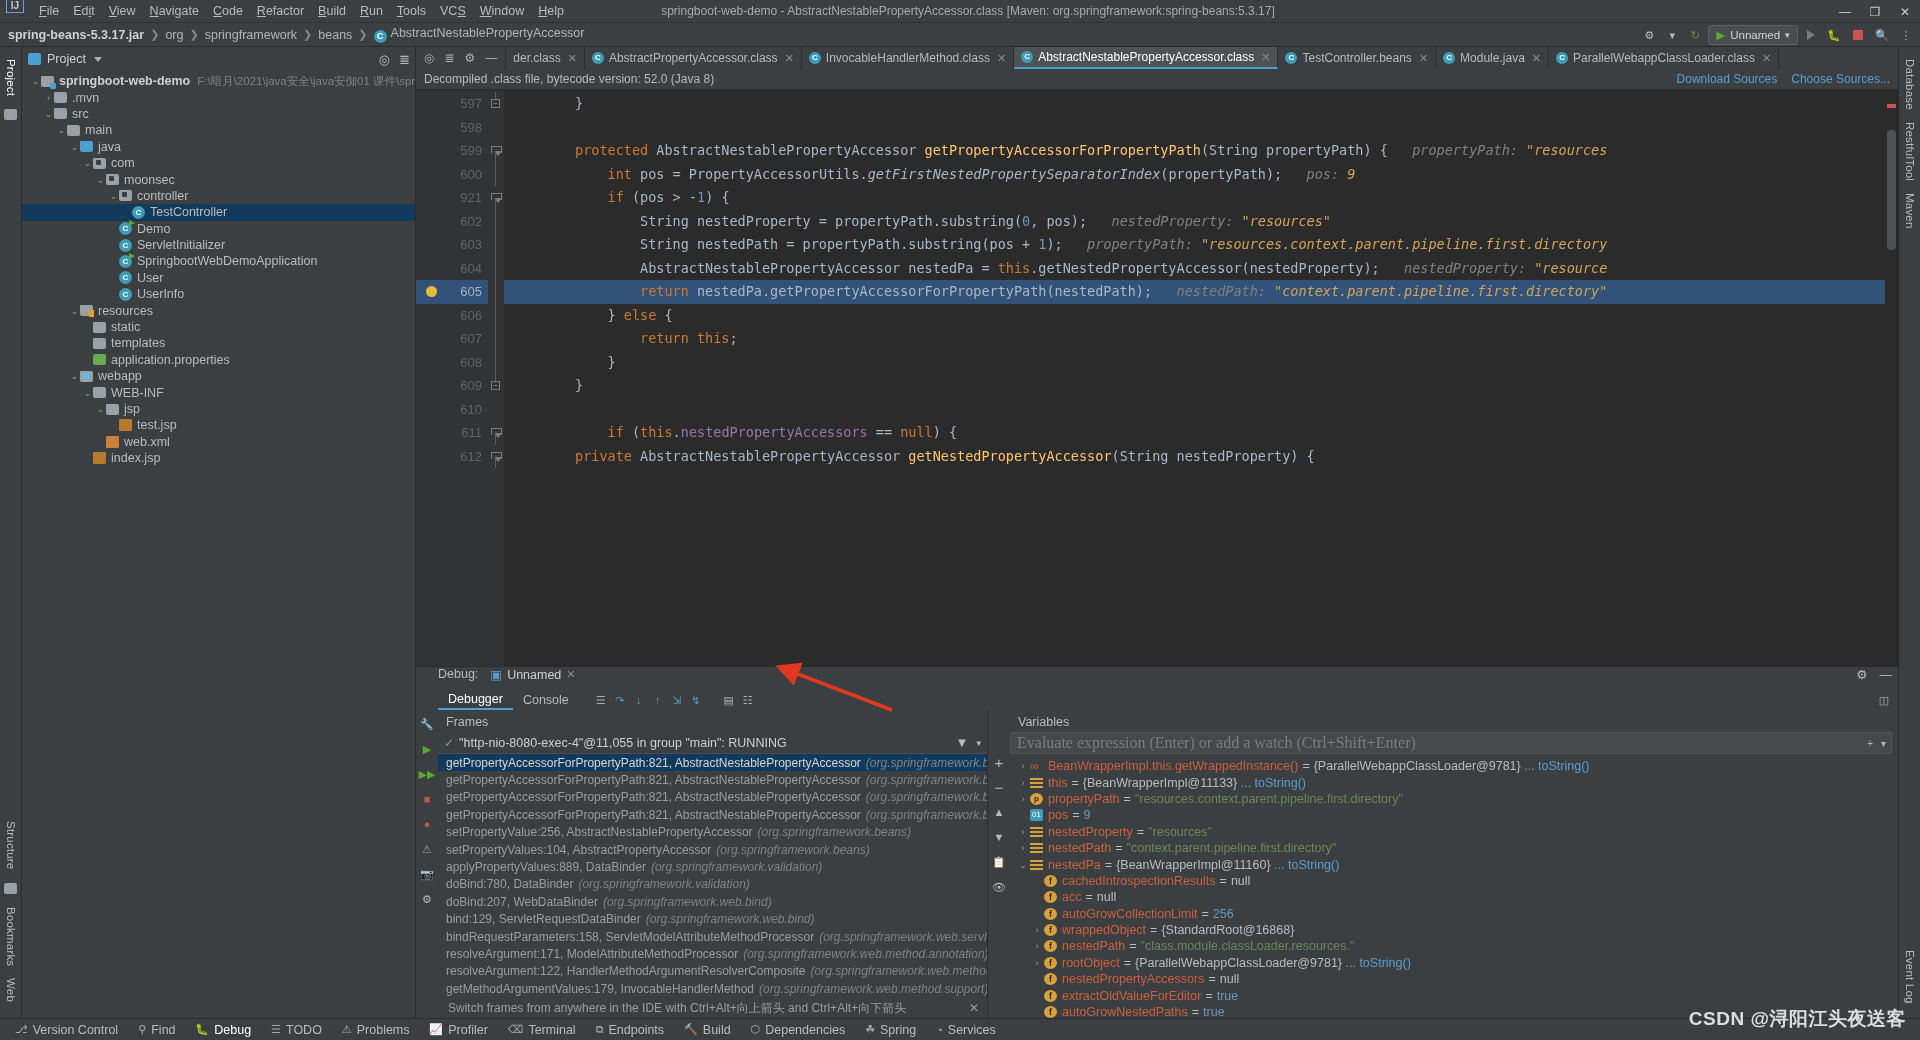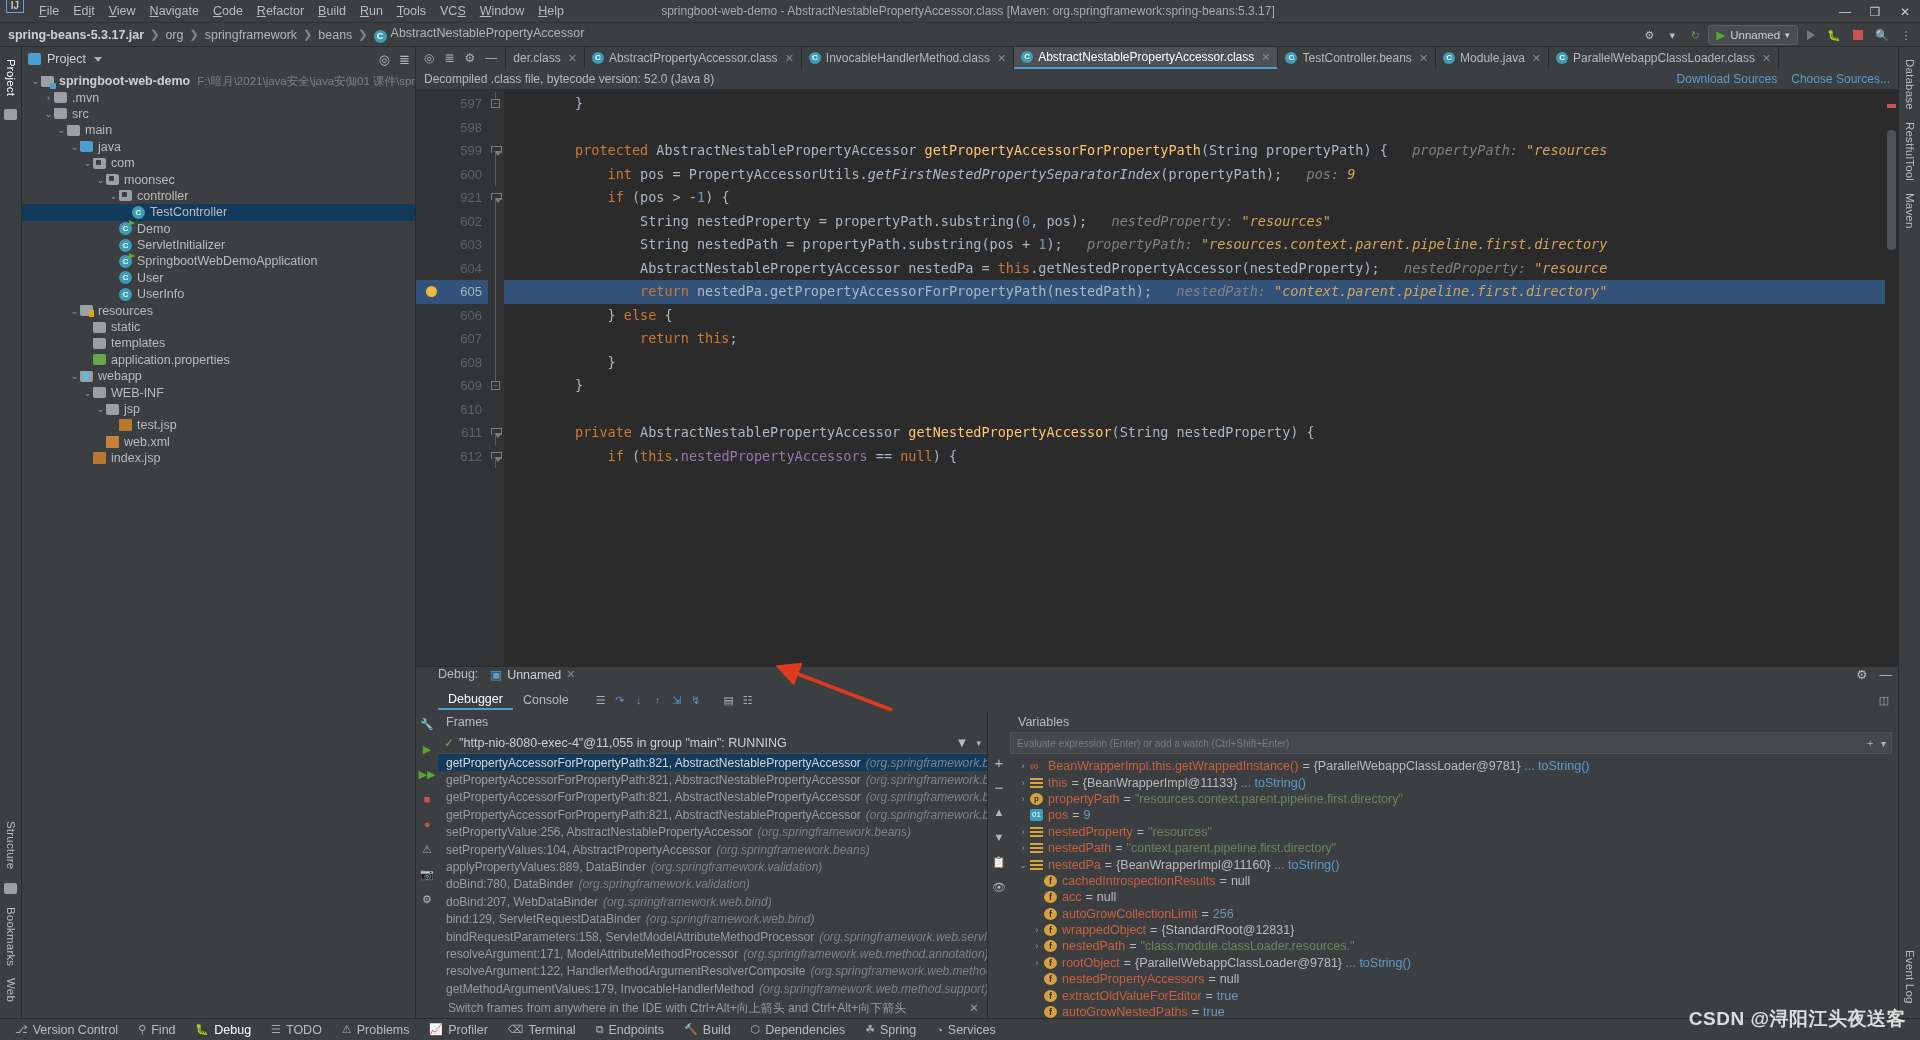--- a/index.html
+++ b/index.html
@@ -189,21 +189,21 @@
   .frow .pkg { color:#7f8285; font-style:italic; margin-left:5px; }
   #framesfoot { height:20px; display:flex; align-items:center; padding-left:10px;
                 font-size:12px; color:#9a9d9f; position:relative; }
 
   #varsmid { width:22px; background:#3c3f41; display:flex; flex-direction:column; align-items:center;
              padding-top:44px; gap:11px; }
 
   #varspane { flex:1; background:#3c3f41; display:flex; flex-direction:column; min-width:0; }
   #evalrow { height:22px; margin:0 6px 2px 0; background:#45494a; border:1px solid #4e5254;
              display:flex; align-items:center; padding:0 6px; position:relative; }
-  #evalrow .ph { font-size:10px; color:#7a7d7f; font-family:Liberation Sans, sans-serif; }
+  #evalrow .ph { font-size:16px; color:#7a7d7f; font-family:Liberation Serif, serif; }
   #evalrow .right { position:absolute; right:5px; display:flex; gap:8px; color:#b0b0b0; font-size:10px; }
   #varslist { flex:1; overflow:hidden; font-size:12.5px; padding-top:2px; }
   .vrow { height:16.4px; display:flex; align-items:center; white-space:nowrap; }
   .vexp { width:14px; text-align:center; font-size:9px; color:#a0a0a0; flex:0 0 14px; }
   .vico { width:13px;height:12px;margin-right:5px;flex:0 0 13px;border-radius:2px; }
   .vico.obj { background:none; position:relative; }
   .vico.obj:before{content:"";position:absolute;left:0;top:1px;width:13px;height:2px;background:#d8a13a;}
   .vico.obj:after {content:"";position:absolute;left:0;top:5px;width:13px;height:2px;background:#d8a13a;
                    box-shadow:0 4px 0 #d8a13a;}
   .vico.fieldc { background:#d8a13a; border-radius:50%; color:#2b2b2b; font-size:9px;
@@ -630,22 +630,22 @@
           <div class="cline">            <span class="kw">if</span> <span class="pln">(pos &gt; -</span><span class="num">1</span><span class="pln">) {</span></div>
           <div class="cline">                <span class="pln">String nestedProperty = propertyPath.substring(</span><span class="num">0</span><span class="pln">, pos);</span>   <span class="hint">nestedProperty:</span> <span class="hintv">"resources"</span></div>
           <div class="cline">                <span class="pln">String nestedPath = propertyPath.substring(pos + </span><span class="num">1</span><span class="pln">);</span>   <span class="hint">propertyPath:</span> <span class="hintv">"resources.context.parent.pipeline.first.directory</span></div>
           <div class="cline">                <span class="typ">AbstractNestablePropertyAccessor</span> <span class="pln">nestedPa = </span><span class="kw">this</span><span class="pln">.getNestedPropertyAccessor(nestedProperty);</span>   <span class="hint">nestedProperty:</span> <span class="hintv">"resource</span></div>
           <div class="cline hl">                <span class="kw">return</span> <span class="pln">nestedPa.getPropertyAccessorForPropertyPath(nestedPath);</span>   <span class="hint">nestedPath:</span> <span class="hintv">"context.parent.pipeline.first.directory"</span></div>
           <div class="cline">            <span class="pln">} </span><span class="kw">else</span> <span class="pln">{</span></div>
           <div class="cline">                <span class="kw">return</span> <span class="kw">this</span><span class="pln">;</span></div>
           <div class="cline">            <span class="pln">}</span></div>
           <div class="cline">        <span class="pln">}</span></div>
           <div class="cline"></div>
+          <div class="cline">            <span class="kw">if</span> <span class="pln">(</span><span class="kw">this</span><span class="pln">.</span><span class="fld">nestedPropertyAccessors</span> <span class="pln">== </span><span class="kw">null</span><span class="pln">) {</span></div>
           <div class="cline">        <span class="kw">private</span> <span class="typ">AbstractNestablePropertyAccessor</span> <span class="mth">getNestedPropertyAccessor</span><span class="pln">(String nestedProperty) {</span></div>
-          <div class="cline">            <span class="kw">if</span> <span class="pln">(</span><span class="kw">this</span><span class="pln">.</span><span class="fld">nestedPropertyAccessors</span> <span class="pln">== </span><span class="kw">null</span><span class="pln">) {</span></div>
         </div>
       <div id="vertbar">
         <div id="errmark"></div>
         <div class="thumb"></div>
       </div>
     </div>
 
     <div id="debugpanel">
       <div id="dbghdr">
         <span class="lbl">Debug:</span>
@@ -864,21 +864,21 @@
                 <span class="vname">autoGrowCollectionLimit</span>
                 <span class="veq">=</span>
                 <span class="vnum">256</span>
               </div>
               <div class="vrow">
                 <span style="width:20px;flex:0 0 20px"></span>
                 <span class="vexp">›</span>
                 <span class="vico fieldc">f</span>
                 <span class="vname">wrappedObject</span>
                 <span class="veq">=</span>
-                <span class="vobj">{StandardRoot@12831}</span>
+                <span class="vobj">{StandardRoot@16868}</span>
               </div>
               <div class="vrow">
                 <span style="width:20px;flex:0 0 20px"></span>
                 <span class="vexp">›</span>
                 <span class="vico fieldc">f</span>
                 <span class="vname">nestedPath</span>
                 <span class="veq">=</span>
                 <span class="vstr">"class.module.classLoader.resources."</span>
               </div>
               <div class="vrow">

